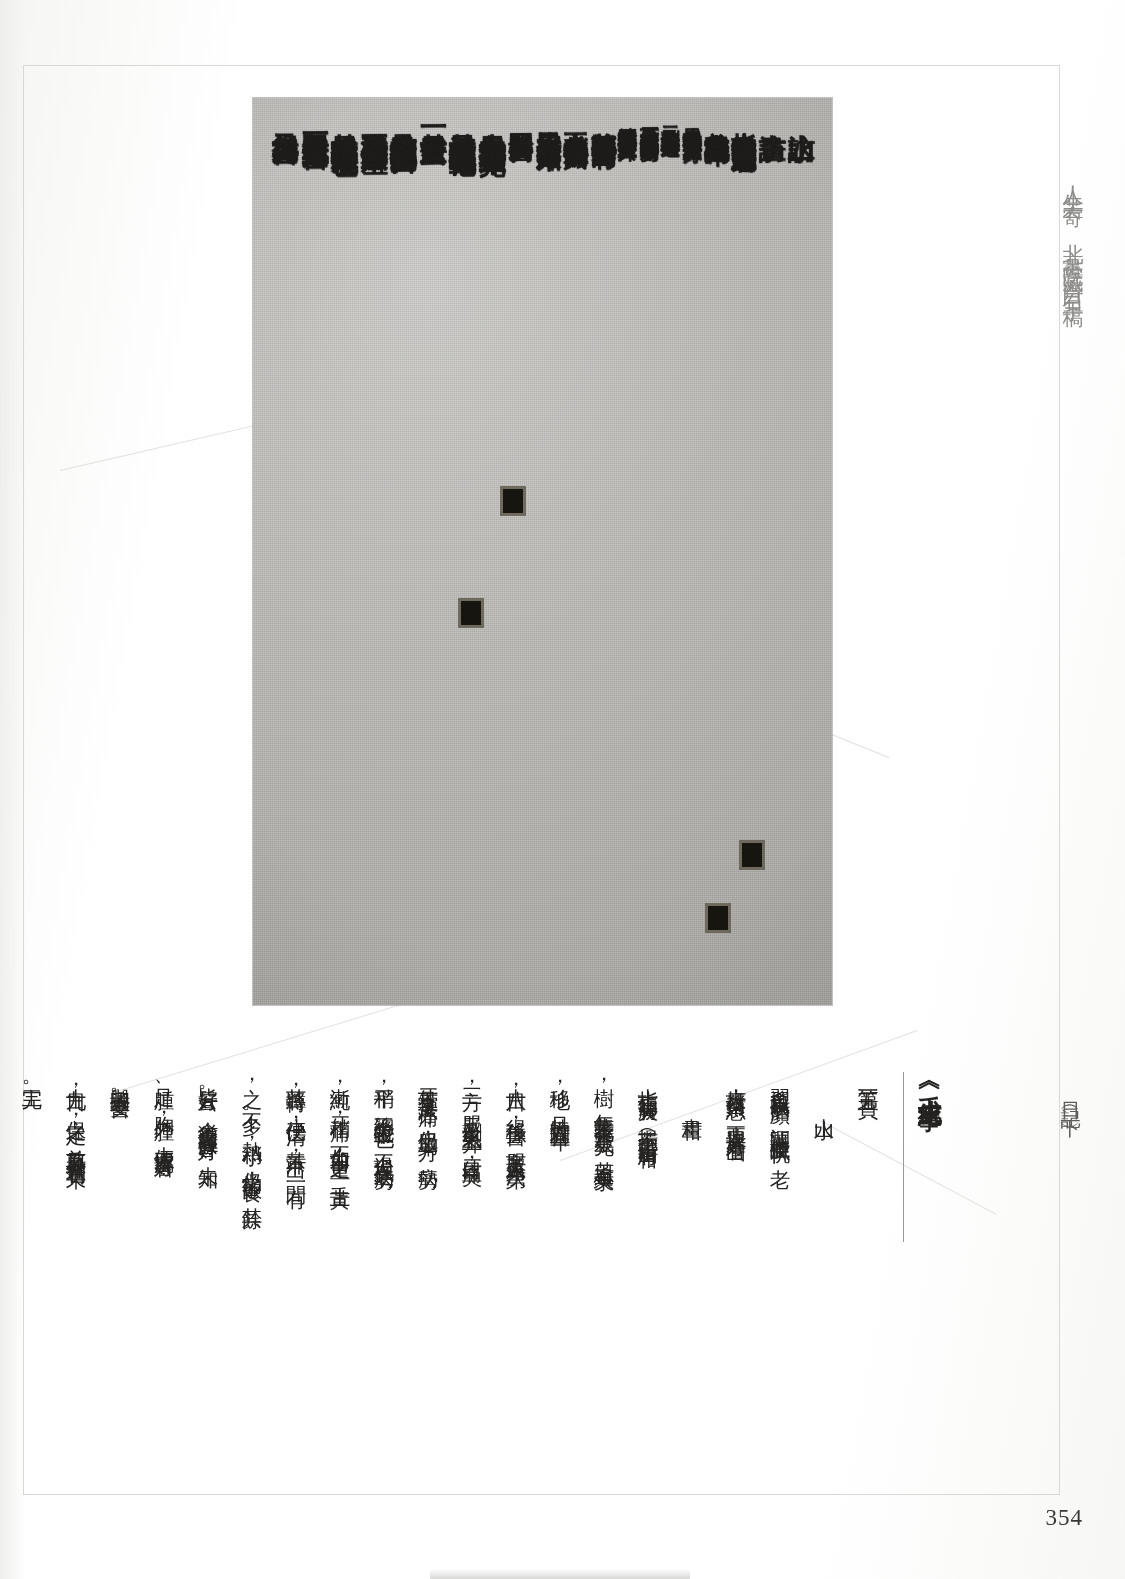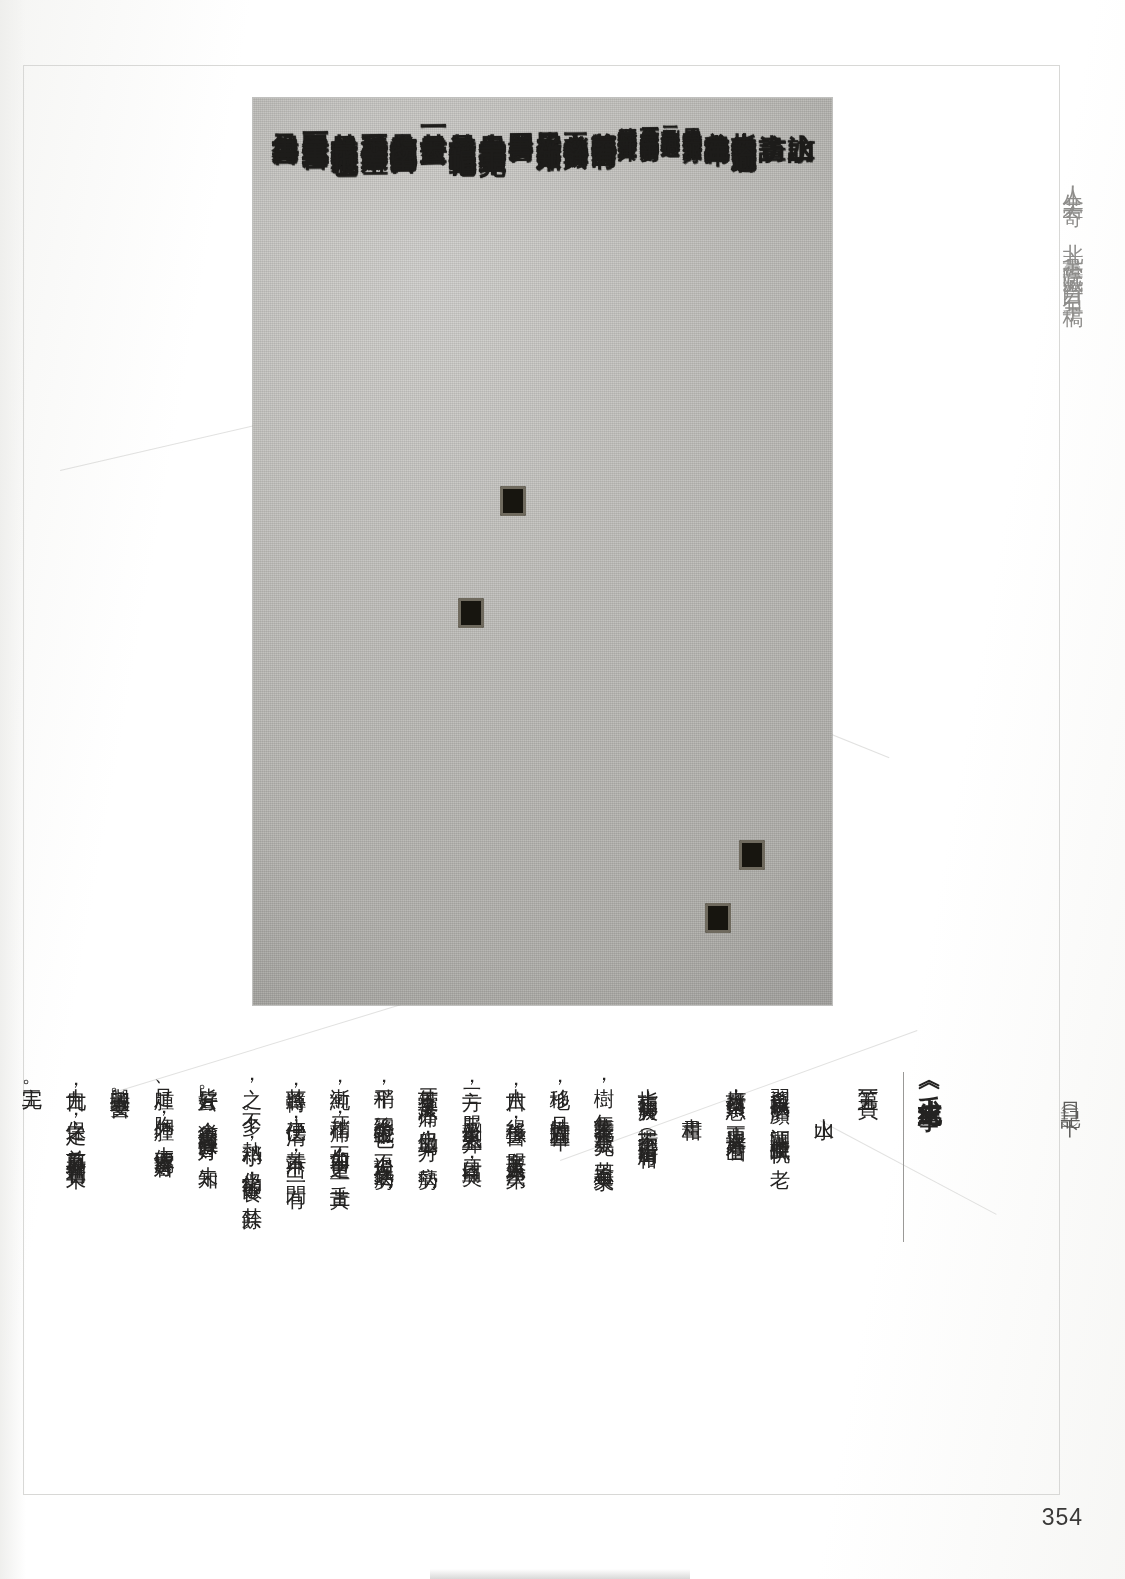--- a/index.html
+++ b/index.html
@@ -135,21 +135,21 @@
     border-right:1px solid #9a9997;
     padding-right:13px;
     height:170px;
   }
   .t-col.indent{padding-top:30px;}
 
   .folio{
     position:absolute;
     right:42px;bottom:48px;
     font-size:23px;color:#3a3938;
-    font-family:Liberation Sans, sans-serif;
+    font-family:Liberation Serif, serif;
     letter-spacing:1px;
   }
   .bottom-smudge{
     position:absolute;left:430px;bottom:0px;width:260px;height:10px;
     background:linear-gradient(180deg, rgba(0,0,0,0), rgba(170,170,168,.45));
   }
 </style>
 </head>
 <body>
 

